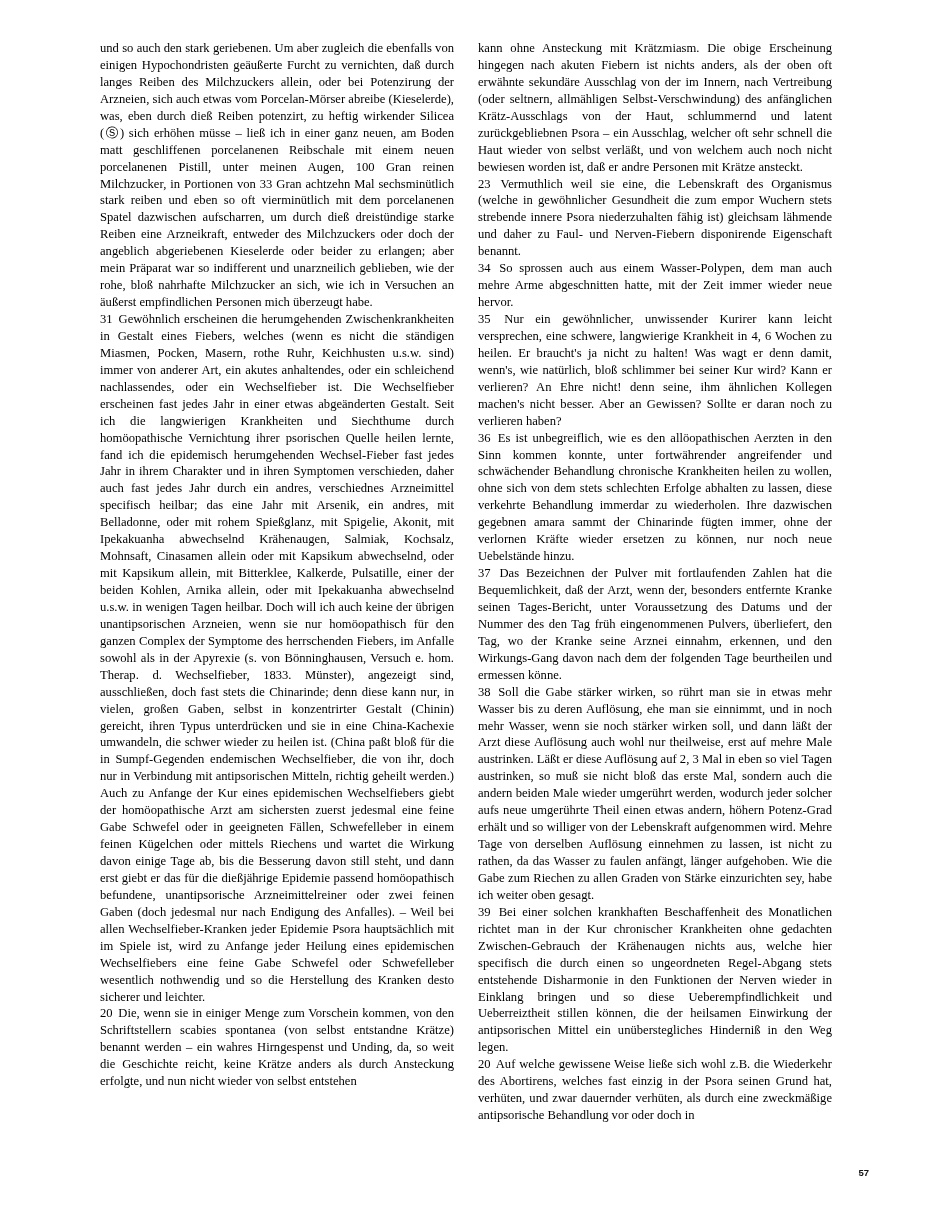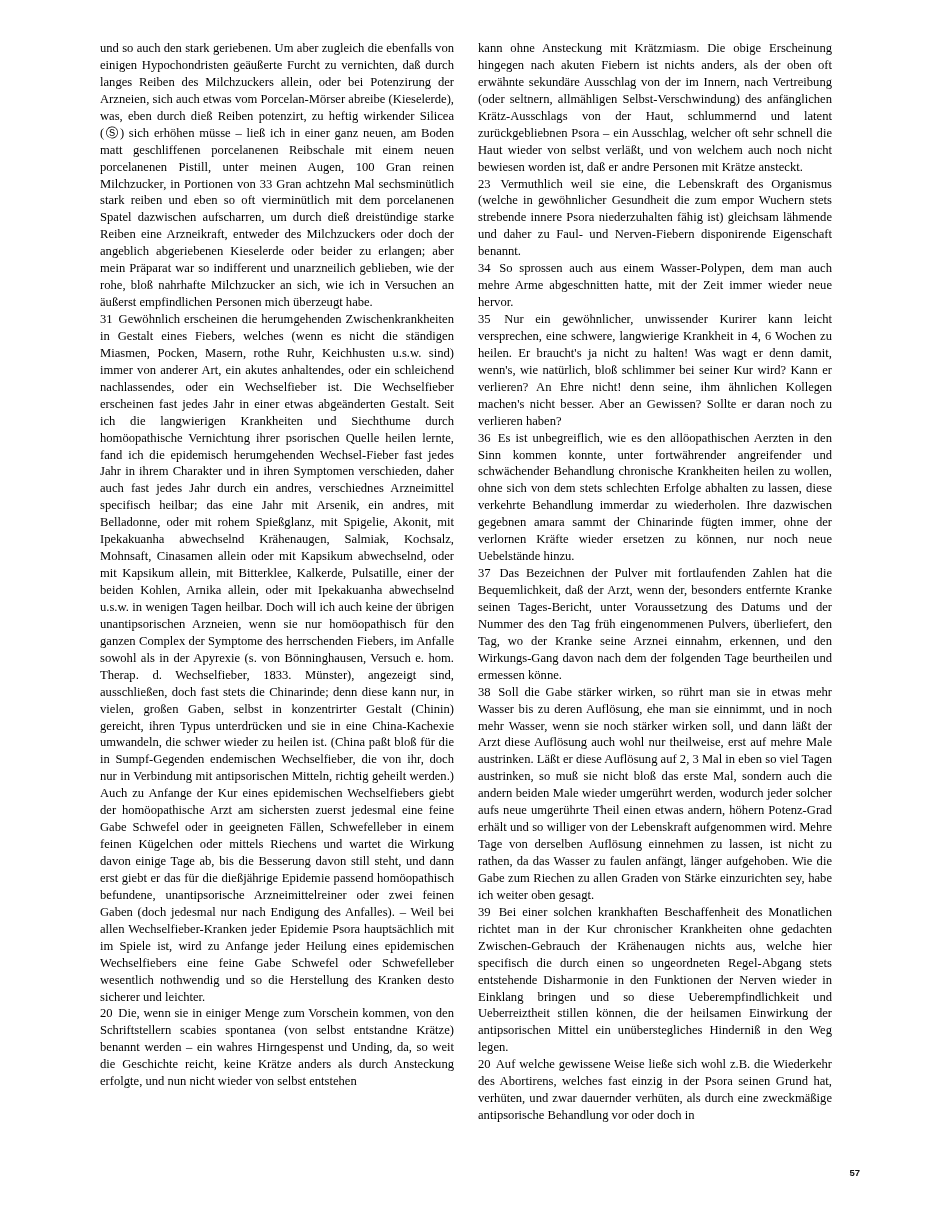--- a/index.html
+++ b/index.html
@@ -46,21 +46,21 @@
   }
   .para {
     display: block;
   }
   .num {
     
     margin-right: 2px;
   }
   .folio {
     position: absolute;
-    right: 75px;
+    right: 66px;
     bottom: 32px;
     font-size: 9.5px;
     font-family: "Liberation Sans", sans-serif;
     color: #111111;
     font-weight: bold;
   }
 </style>
 </head>
 <body>
 

